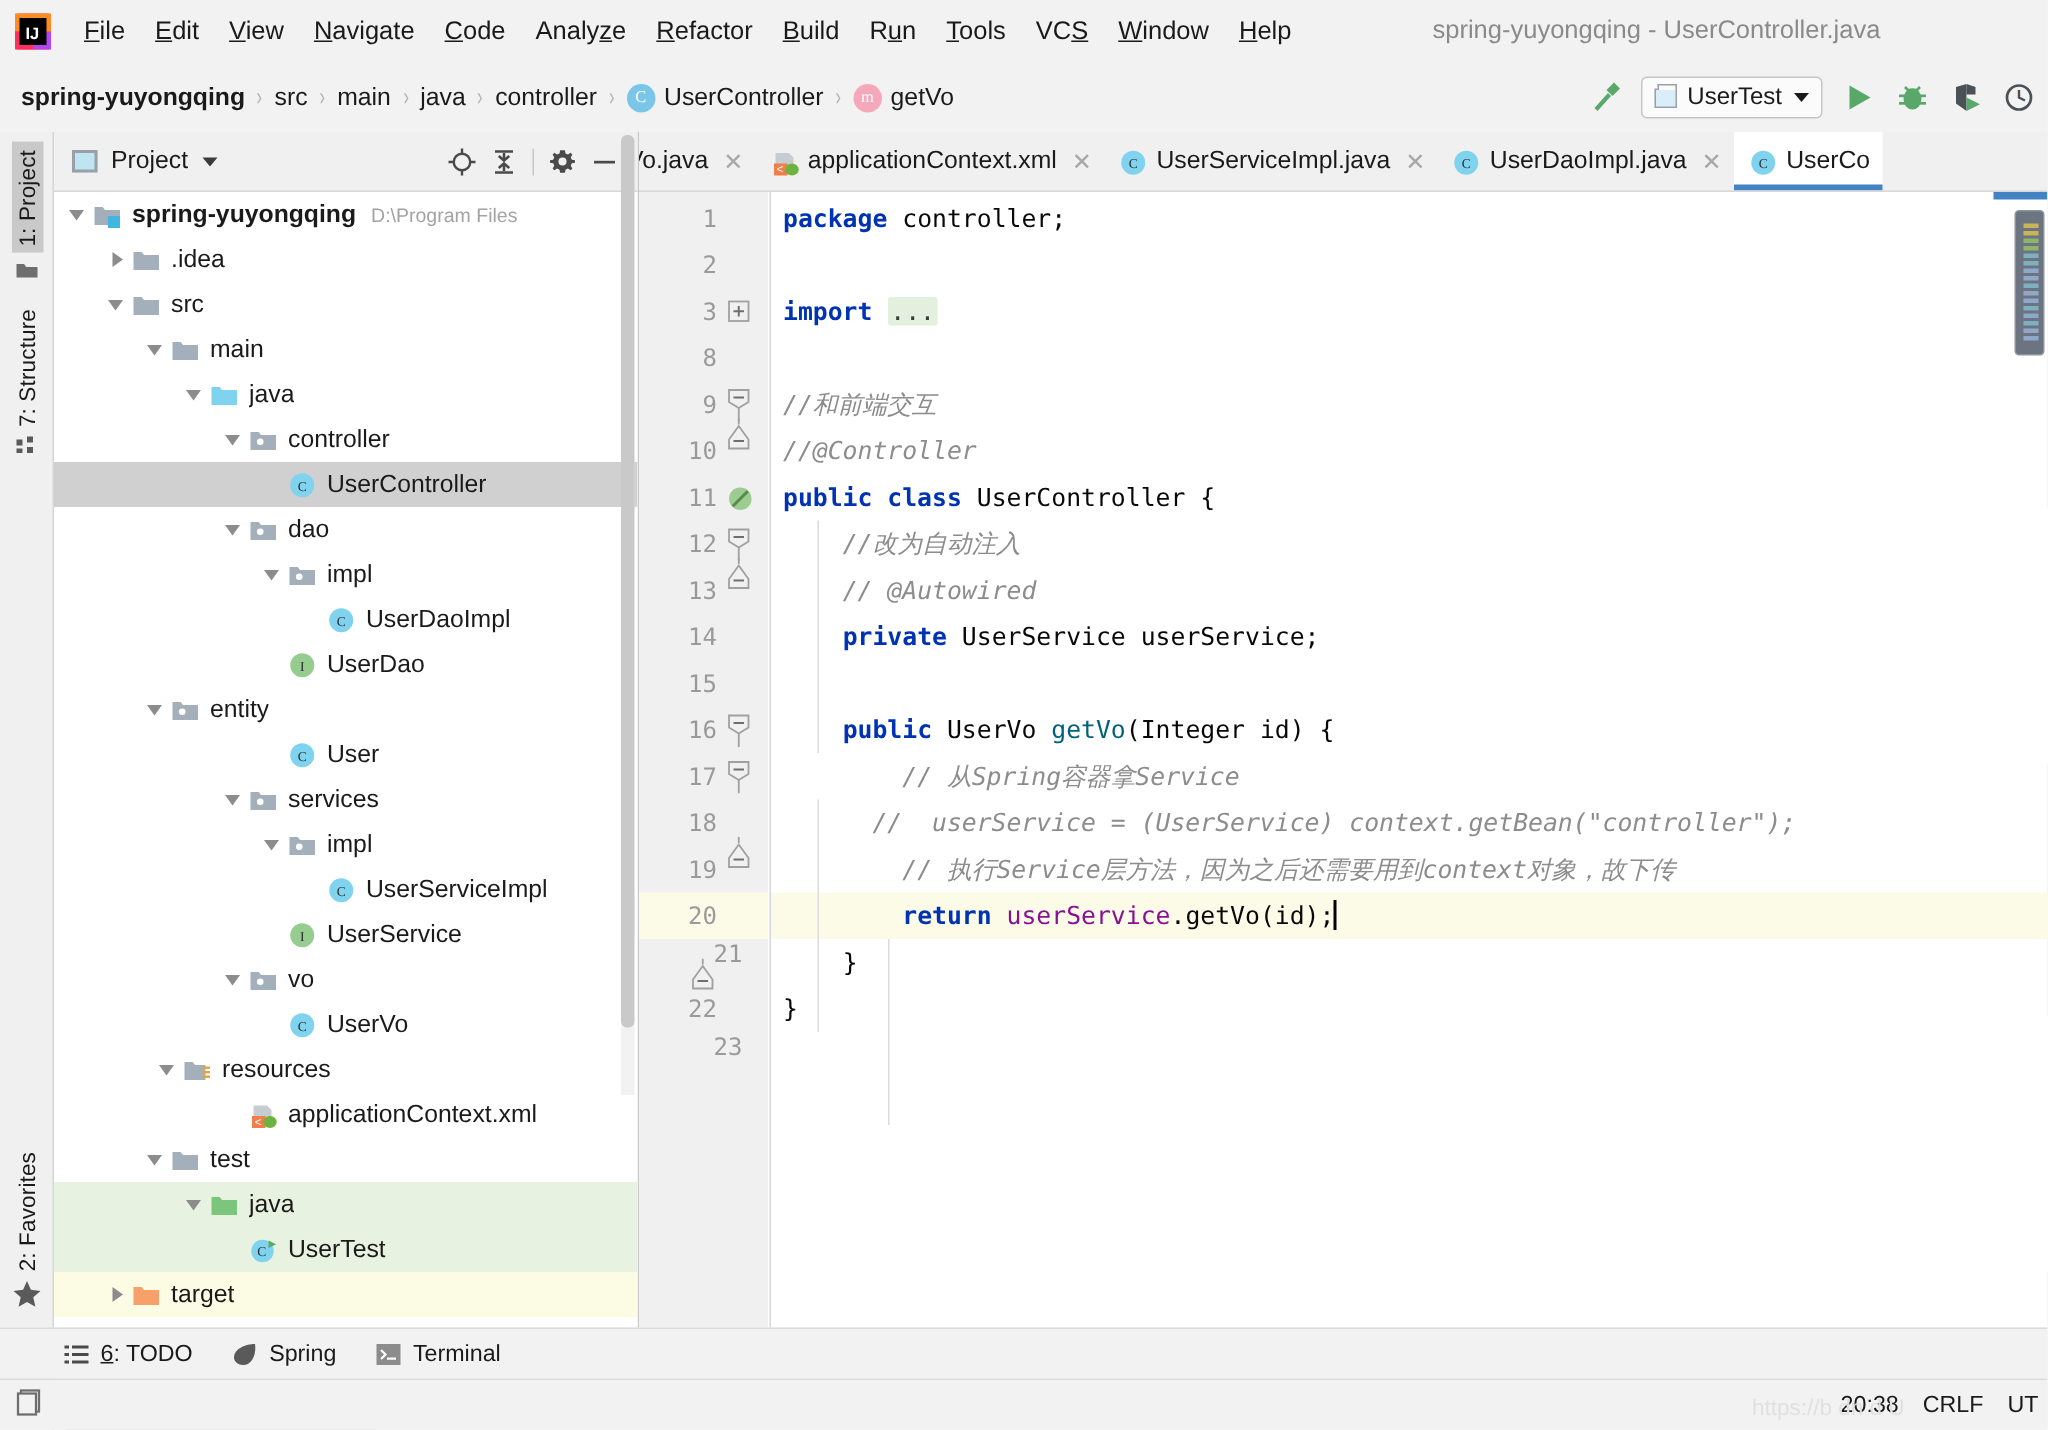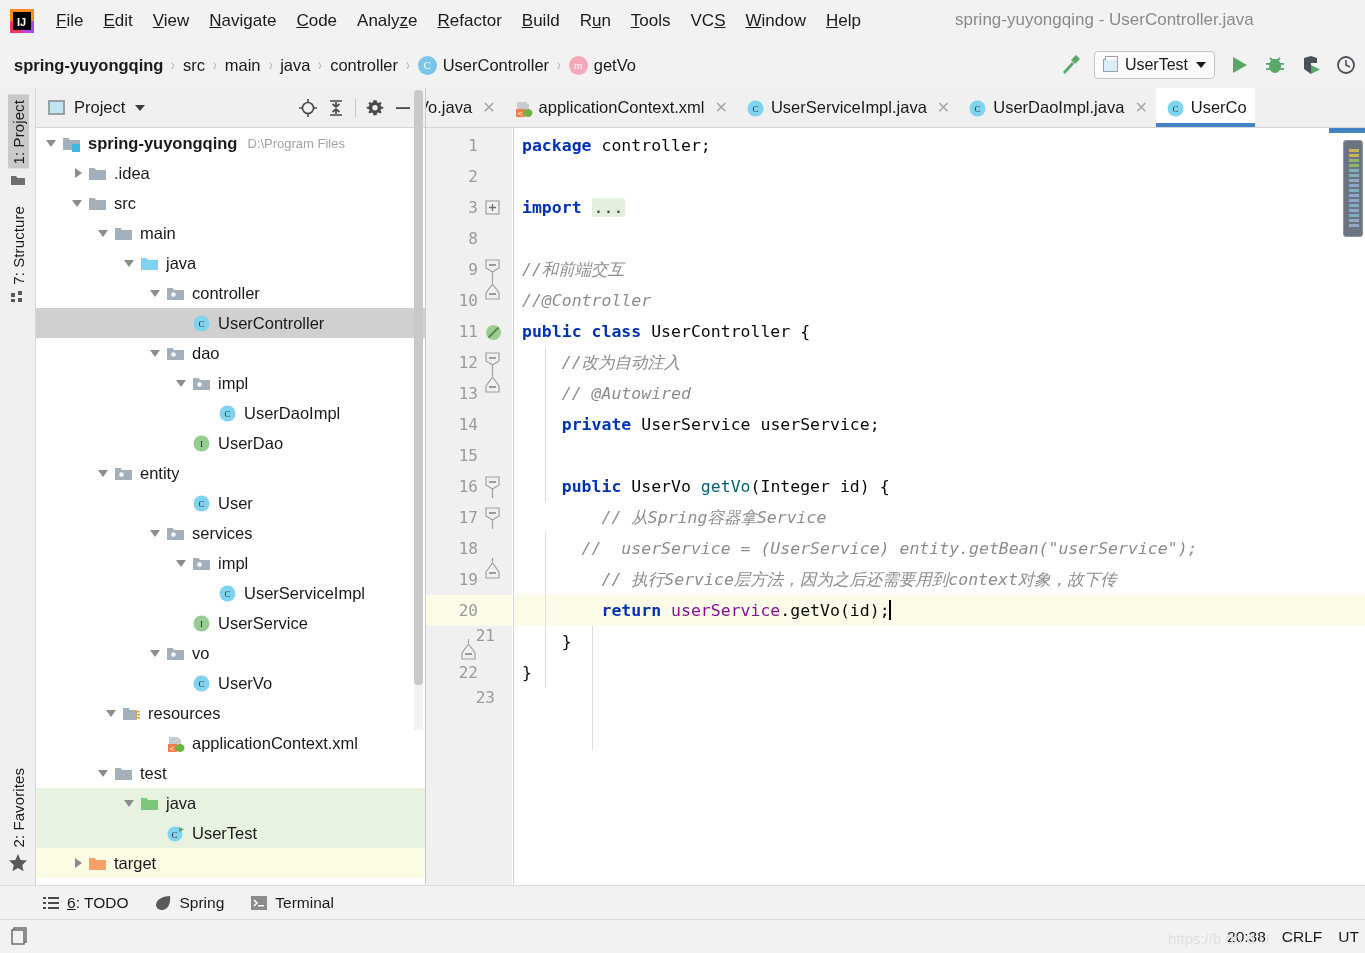--- a/index.html
+++ b/index.html
@@ -847,21 +847,21 @@
         <div class="cline" style="top: 95px;"></div>
         <div class="cline" style="top: 126px;"><span class="cmt">//和前端交互</span></div>
         <div class="cline" style="top: 157px;"><span class="cmt">//@Controller</span></div>
         <div class="cline" style="top: 188px;"><span class="k">public</span> <span class="k">class</span> <span class="plain">UserController {</span></div>
         <div class="cline" style="top: 219px;">    <span class="cmt">//改为自动注入</span></div>
         <div class="cline" style="top: 250px;">    <span class="cmt">// @Autowired</span></div>
         <div class="cline" style="top: 281px;">    <span class="k">private</span> <span class="plain">UserService</span> <span class="plain">userService;</span></div>
         <div class="cline" style="top: 312px;"></div>
         <div class="cline" style="top: 343px;">    <span class="k">public</span> <span class="plain">UserVo</span> <span class="meth">getVo</span><span class="plain">(Integer id) {</span></div>
         <div class="cline" style="top: 374px;">        <span class="cmt">// 从Spring容器拿Service</span></div>
-        <div class="cline" style="top: 405px;">      <span class="cmt">//  userService = (UserService) entity.getBean("userService");</span></div>
+        <div class="cline" style="top: 405px;">      <span class="cmt">//  userService = (UserService) context.getBean("controller");</span></div>
         <div class="cline" style="top: 436px;">        <span class="cmt">// 执行Service层方法，因为之后还需要用到context对象，故下传</span></div>
         <div class="cline hl" style="top: 467px;">        <span class="k">return</span> <span class="fld">userService</span><span class="plain">.</span><span class="plain">getVo(id);</span><span class="caret"></span></div>
         <div class="cline" style="top: 498px;">    <span class="plain">}</span></div>
         <div class="cline" style="top: 529px;"><span class="plain">}</span></div>
         <div class="cline" style="top: 560px;"></div>
         <div class="ind-guide" style="left: 31px; top: 219px; height: 155px;"></div>
         <div class="ind-guide" style="left: 31px; top: 405px; height: 155px;"></div>
         <div class="ind-guide" style="left: 78px; top: 498px; height: 124px;"></div>
       </div>
     <div class="editor-topline"></div>

